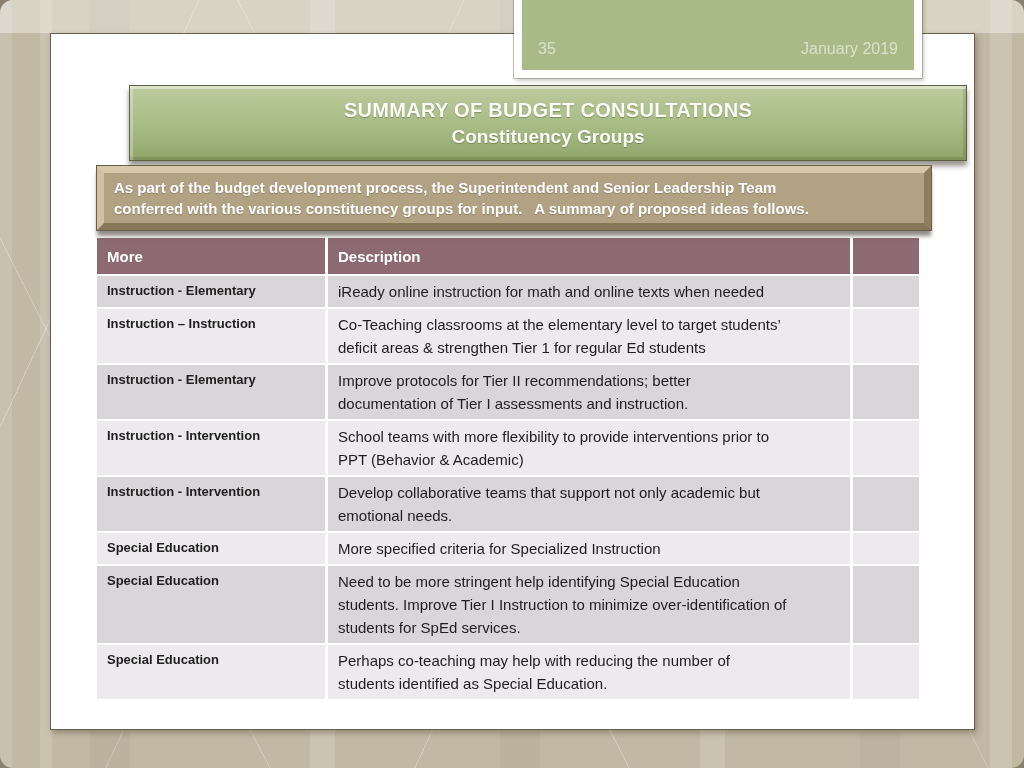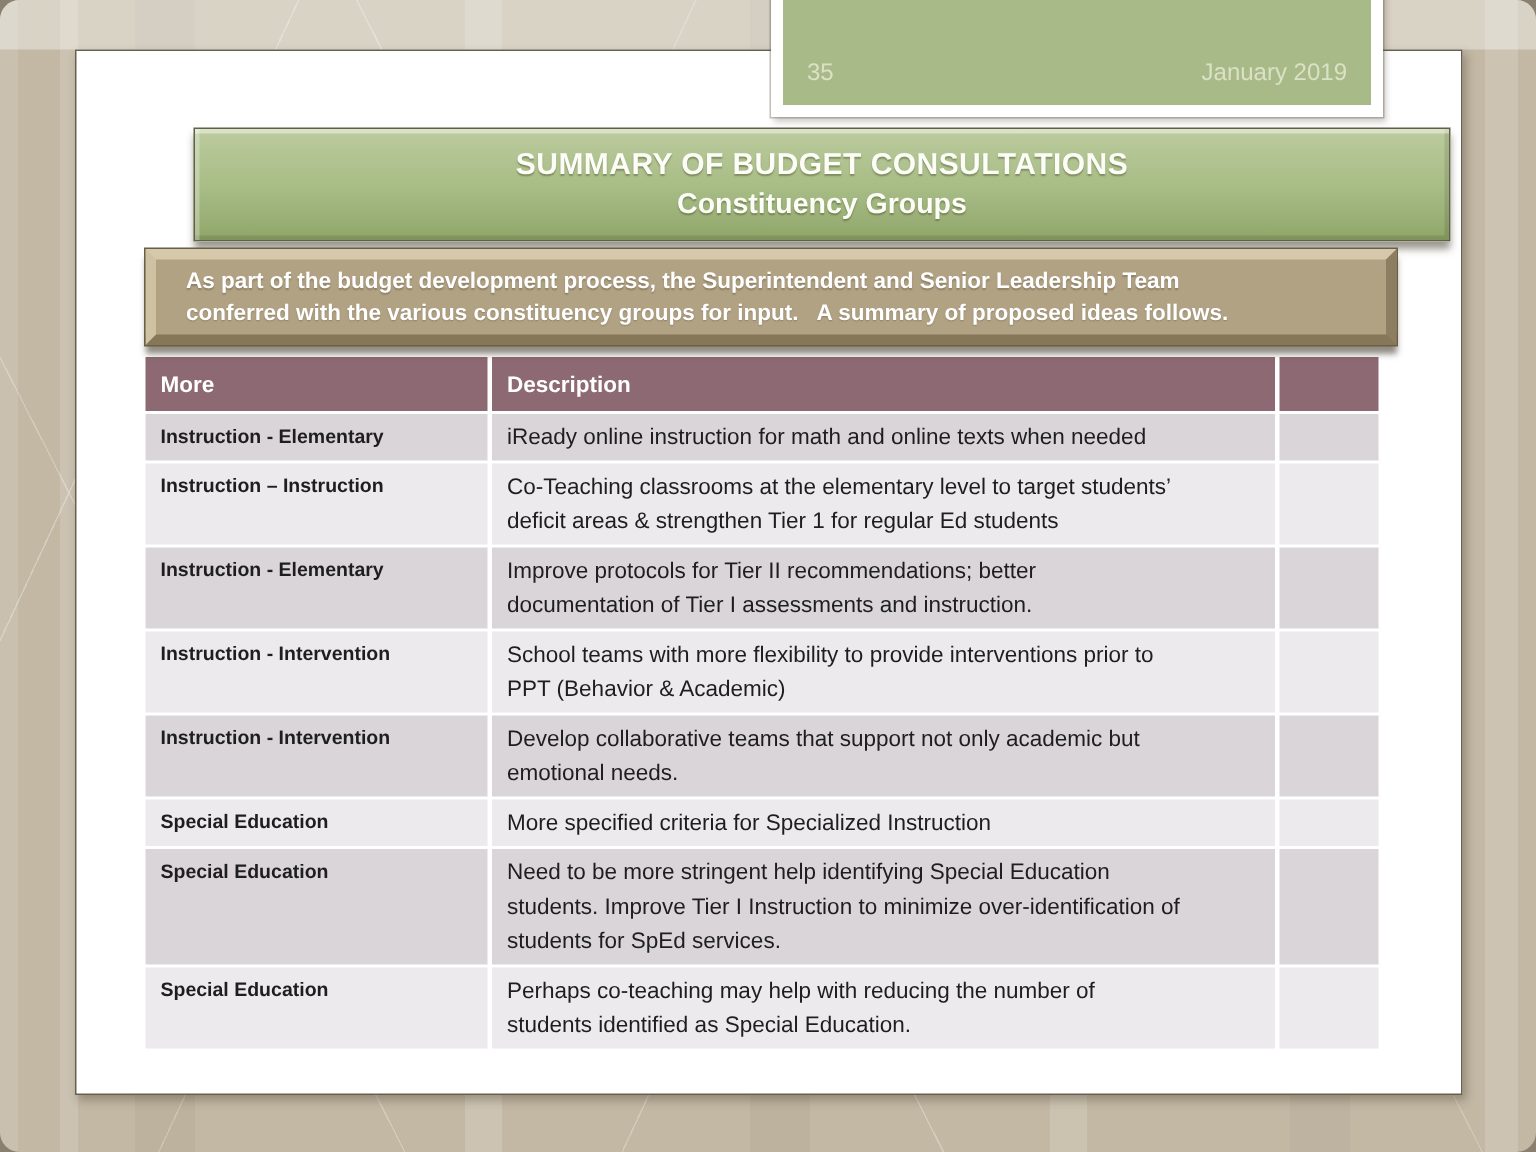--- a/index.html
+++ b/index.html
@@ -46,21 +46,21 @@
     position:absolute; left:97px; top:166px; width:834px; height:64px; z-index:4;
     background:#b2a284;
     border:7px solid;
     border-color:#d6c9ab #8d7e61 #857758 #cfc2a3;
     outline:1px solid #6b5e45;
     box-shadow:0 6px 4px rgba(52,45,30,.55);
     display:flex; align-items:center;
   }
   .intro-text {
     white-space:pre-wrap; color:#ffffff; font-weight:bold; font-size:15px; line-height:21px;
-    padding:0 20px; text-shadow:0 1px 1px rgba(90,80,60,.4);
+    padding:0 10px; text-shadow:0 1px 1px rgba(90,80,60,.4);
   }
   .consult-table {
     position:absolute; left:94px; top:236px; z-index:3;
     border-collapse:separate; border-spacing:3px 2px;
     table-layout:fixed;
   }
   .consult-table col.c1 { width:228px; }
   .consult-table col.c2 { width:522px; }
   .consult-table col.c3 { width:66px; }
   .consult-table th {

